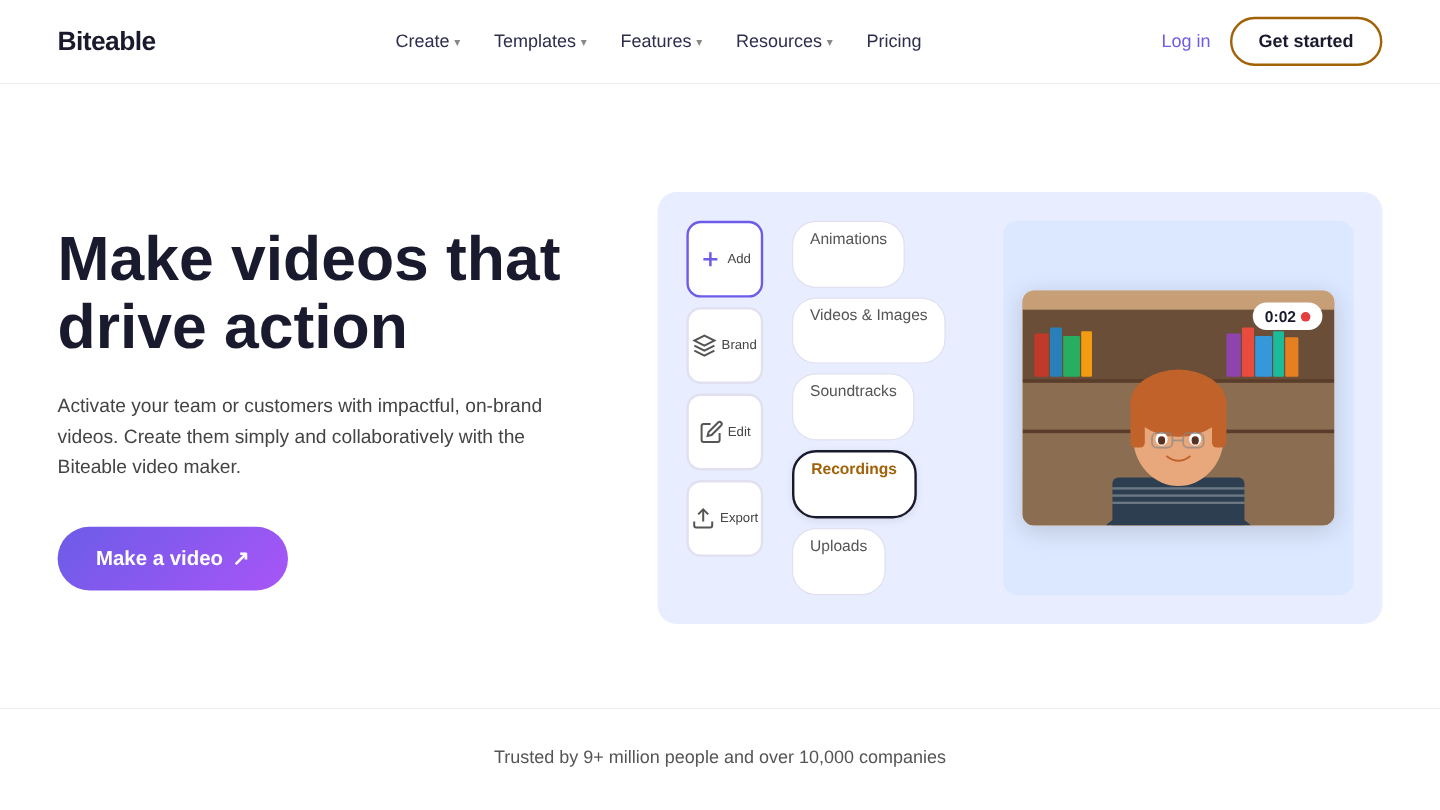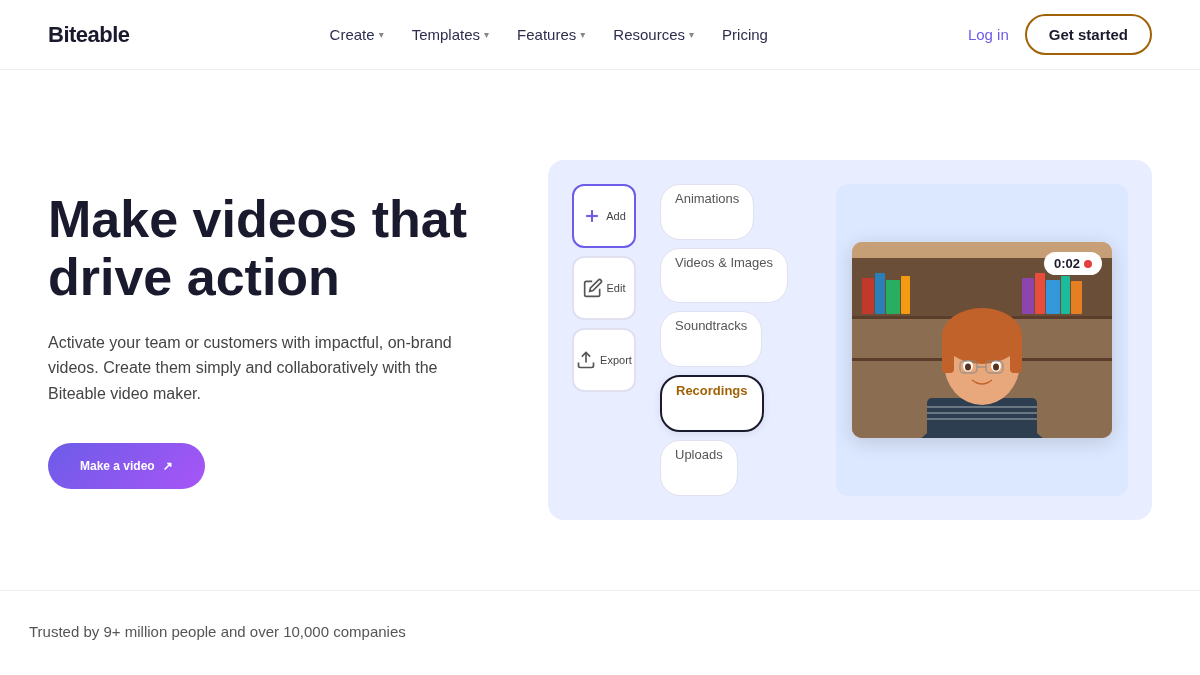--- a/index.html
+++ b/index.html
@@ -27,24 +27,24 @@
 
     
     .hero {
       display: flex; align-items: center; justify-content: space-between;
       padding: 60px 48px 40px 48px; min-height: 520px;
     }
     .hero-left { max-width: 440px; }
     .hero-title { font-size: 52px; font-weight: 800; line-height: 1.1; color: #1a1a2e; margin-bottom: 24px; }
     .hero-desc { font-size: 16px; color: #444; line-height: 1.6; margin-bottom: 36px; }
     .btn-cta {
-      display: inline-flex; gap: 8px;
+      display: inline-flex; align-items: center; gap: 8px;
       padding: 16px 32px; border-radius: 50px;
       background: linear-gradient(135deg, #6c5ce7, #a855f7);
-      color: #fff; font-size: 12px; font-weight: 600; cursor: pointer; border: none;
+      color: #fff; font-size: 17px; font-weight: 600; cursor: pointer; border: none;
       text-decoration: none;
     }
 
     
     .hero-right {
       flex: 1; max-width: 640px; margin-left: 60px;
       background: #e8eeff; border-radius: 16px; padding: 24px;
       display: flex; gap: 16px; min-height: 360px; position: relative;
     }
 
@@ -111,21 +111,21 @@
     
     .person-placeholder {
       width: 100%; height: 100%;
       background: linear-gradient(180deg, #c8a077 0%, #b08060 100%);
       display: flex; align-items: flex-end; justify-content: center;
       overflow: hidden;
     }
 
     
     .trust-bar {
-      text-align: left; padding: 32px 29px; color: #555; font-size: 15px;
+      text-align: center; padding: 32px 29px; color: #555; font-size: 15px;
       border-top: 1px solid #f0f0f0;
     }
   </style>
 </head>
 <body>
 
 <nav>
   <div class="nav-logo">Biteable</div>
   <div class="nav-links">
     <span class="nav-link">
@@ -169,20 +169,28 @@
     <div class="mockup-sidebar">
 
       <div class="sidebar-btn active">
         <svg viewBox="0 0 24 24" fill="none" stroke="#6c5ce7" stroke-width="2.5">
           <line x1="12" y1="5" x2="12" y2="19"></line>
             <line x1="5" y1="12" x2="19" y2="12"></line>
         </svg>
         <span>Add</span>
       </div>
 
+      <div class="sidebar-btn">
+        <svg viewBox="0 0 24 24" fill="none" stroke="#555" stroke-width="2">
+          <path d="M12 2L2 7l10 5 10-5-10-5z"></path>
+            <path d="M2 17l10 5 10-5"></path>
+            <path d="M2 12l10 5 10-5"></path>
+        </svg>
+        <span>Brand</span>
+      </div>
 
       <div class="sidebar-btn">
         <svg viewBox="0 0 24 24" fill="none" stroke="#555" stroke-width="2">
           <path d="M11 4H4a2 2 0 0 0-2 2v14a2 2 0 0 0 2 2h14a2 2 0 0 0 2-2v-7"></path>
           <path d="M18.5 2.5a2.121 2.121 0 0 1 3 3L12 15l-4 1 1-4 9.5-9.5z"></path>
         </svg>
         <span>Edit</span>
       </div>
 
       <div class="sidebar-btn">

